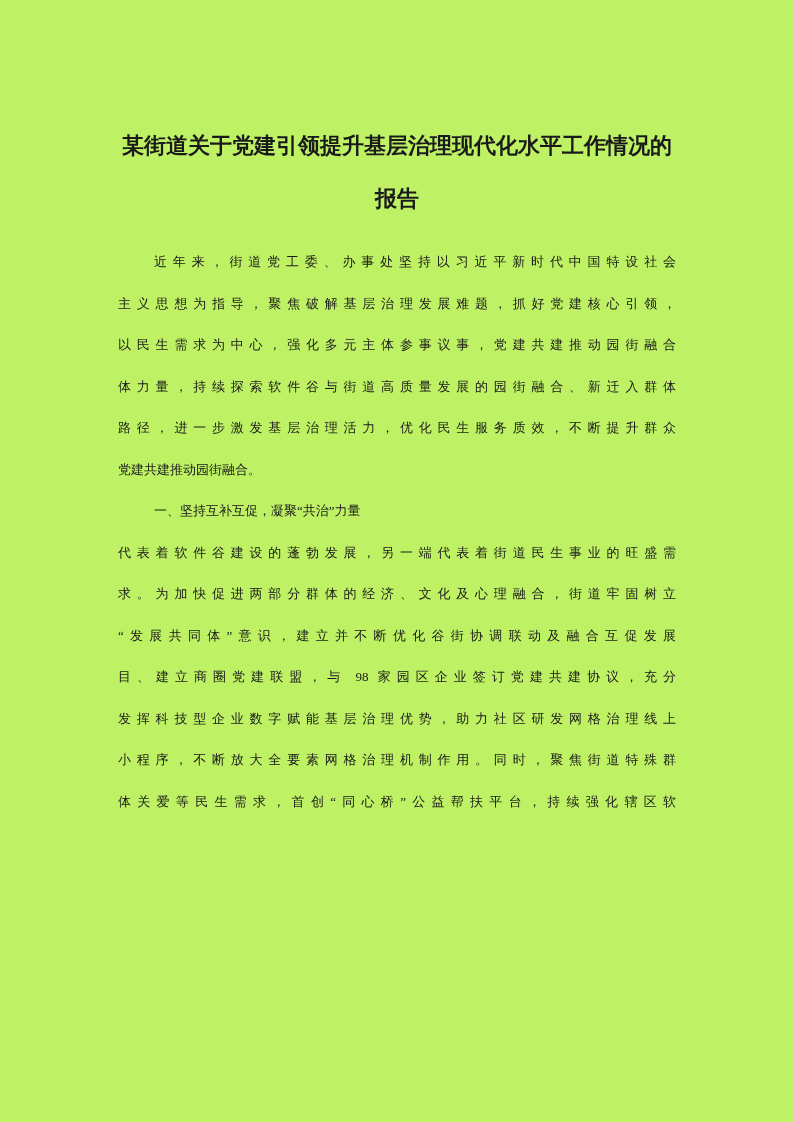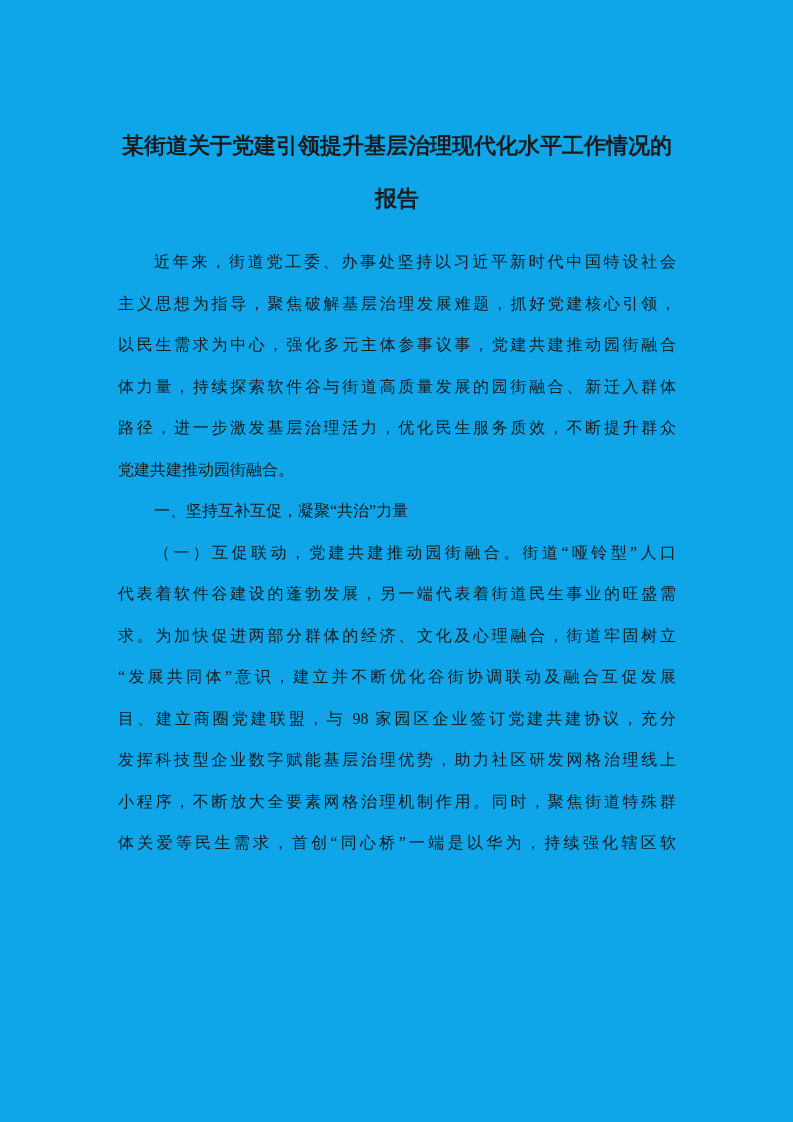--- a/index.html
+++ b/index.html
@@ -26,63 +26,62 @@
     font-size: 22px;
     font-weight: 700;
     line-height: 53px;
     text-align: center;
   }
   .title .title-line {
     white-space: nowrap;
   }
   .body-text {
     margin-top: 16px;
-    font-size: 16px;
+    font-size: 13px;
     line-height: 41.5px;
   }
   .para {
     margin: 0;
   }
   .line {
     text-align: left;
   }
   .line.fill {
     text-align: justify;
     text-align-last: justify;
   }
   .line.indent {
     text-indent: 36px;
   }
 </style>
 </head>
 <body>
 
-<div class="page" style="background: #0ea5e9; color: rgb(26, 26, 26);">
+<div class="page" style="background: #bef264; color: rgb(26, 26, 26);">
   <div class="doc">
     <div class="title">
       <div class="title-line">某街道关于党建引领提升基层治理现代化水平工作情况的</div>
       <div class="title-line">报告</div>
     </div>
     <div class="body-text">
         <div class="para">
           <div class="line indent fill">近年来，街道党工委、办事处坚持以习近平新时代中国特设社会</div>
           <div class="line fill">主义思想为指导，聚焦破解基层治理发展难题，抓好党建核心引领，</div>
           <div class="line fill">以民生需求为中心，强化多元主体参事议事，党建共建推动园街融合</div>
           <div class="line fill">体力量，持续探索软件谷与街道高质量发展的园街融合、新迁入群体</div>
           <div class="line fill">路径，进一步激发基层治理活力，优化民生服务质效，不断提升群众</div>
           <div class="line">党建共建推动园街融合。</div>
         </div>
         <div class="para para-heading">
           <div class="line indent">一、坚持互补互促，凝聚“共治”力量</div>
         </div>
         <div class="para">
-          <div class="line indent fill">（一）互促联动，党建共建推动园街融合。街道“哑铃型”人口</div>
           <div class="line fill">代表着软件谷建设的蓬勃发展，另一端代表着街道民生事业的旺盛需</div>
           <div class="line fill">求。为加快促进两部分群体的经济、文化及心理融合，街道牢固树立</div>
           <div class="line fill">“发展共同体”意识，建立并不断优化谷街协调联动及融合互促发展</div>
           <div class="line fill">目、建立商圈党建联盟，与 98 家园区企业签订党建共建协议，充分</div>
           <div class="line fill">发挥科技型企业数字赋能基层治理优势，助力社区研发网格治理线上</div>
           <div class="line fill">小程序，不断放大全要素网格治理机制作用。同时，聚焦街道特殊群</div>
-          <div class="line fill">体关爱等民生需求，首创“同心桥”一端是以华为，持续强化辖区软</div>
+          <div class="line fill">体关爱等民生需求，首创“同心桥”公益帮扶平台，持续强化辖区软</div>
         </div>
       </div>
   </div>
 </div>
 
 </body></html>

